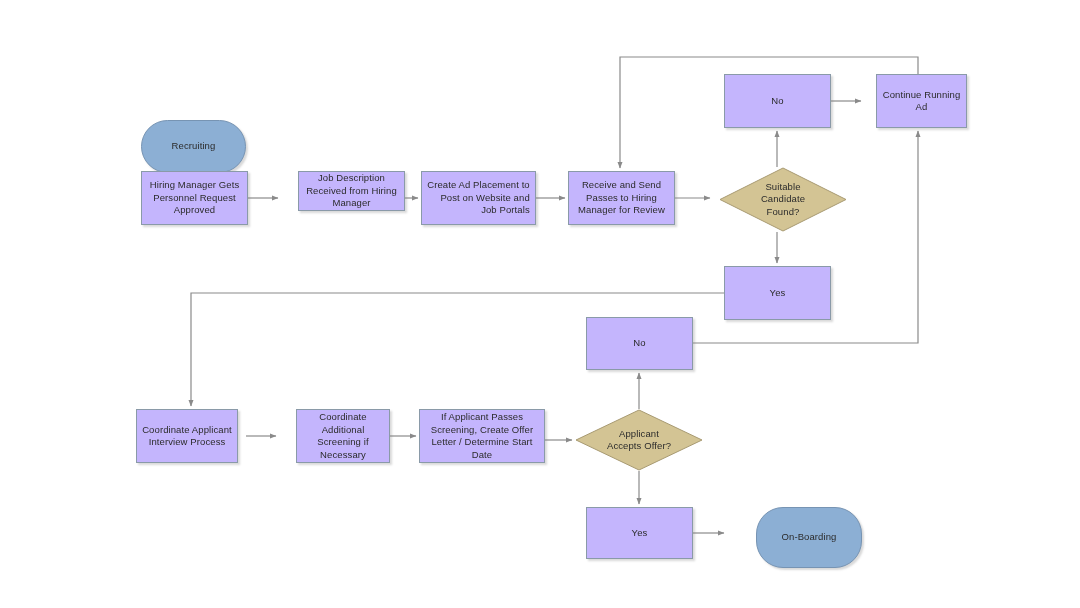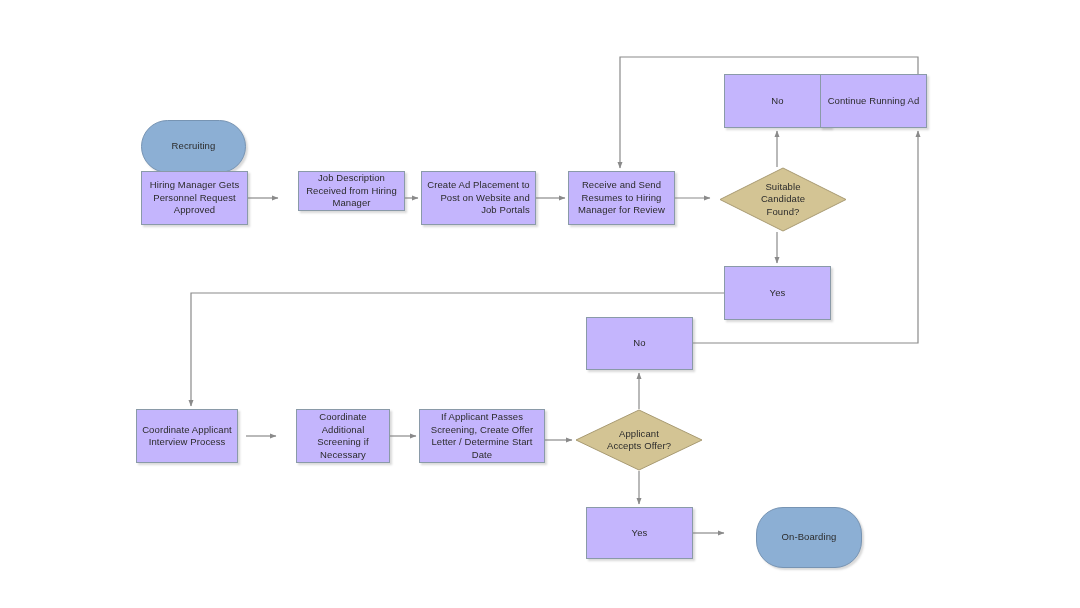--- a/index.html
+++ b/index.html
@@ -113,35 +113,35 @@
 Received from Hiring
 Manager</span>
       </div>
       <div class="node process" style="left: 421px; top: 171px; width: 115px; height: 54px; text-align: right;">
         <span class="label">Create Ad Placement to
 Post on Website and
 Job Portals</span>
       </div>
       <div class="node process" style="left: 568px; top: 171px; width: 107px; height: 54px;">
         <span class="label">Receive and Send
-Resumes to Hiring
+Passes to Hiring
 Manager for Review</span>
       </div>
       <div class="node decision" style="left: 719px; top: 167px; width: 128px; height: 65px;">
         <svg class="diamond-svg" width="128" height="65" viewBox="0 0 128 65">
           <polygon points="64,1 127,32.5 64,64 1,32.5" fill="#d3c494" stroke="#a89a72" stroke-width="1"></polygon>
         </svg>
         <span class="label">Suitable
 Candidate
 Found?</span>
       </div>
       <div class="node process" style="left: 724px; top: 74px; width: 107px; height: 54px;">
         <span class="label">No</span>
       </div>
-      <div class="node process" style="left: 820px; top: 74px; width: 107px; height: 54px; text-align: center;">
+      <div class="node process" style="left: 876px; top: 74px; width: 91px; height: 54px; text-align: center;">
         <span class="label">Continue Running Ad</span>
       </div>
       <div class="node process" style="left: 724px; top: 266px; width: 107px; height: 54px;">
         <span class="label">Yes</span>
       </div>
       <div class="node process" style="left: 586px; top: 317px; width: 107px; height: 53px;">
         <span class="label">No</span>
       </div>
       <div class="node process" style="left: 136px; top: 409px; width: 102px; height: 54px;">
         <span class="label">Coordinate Applicant

